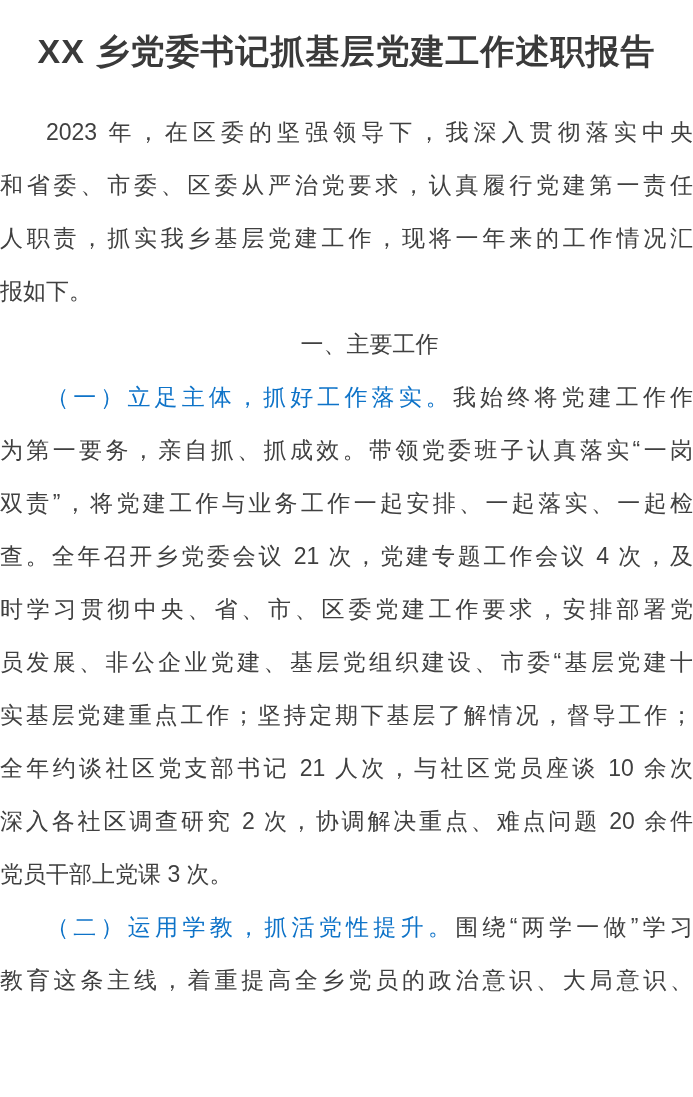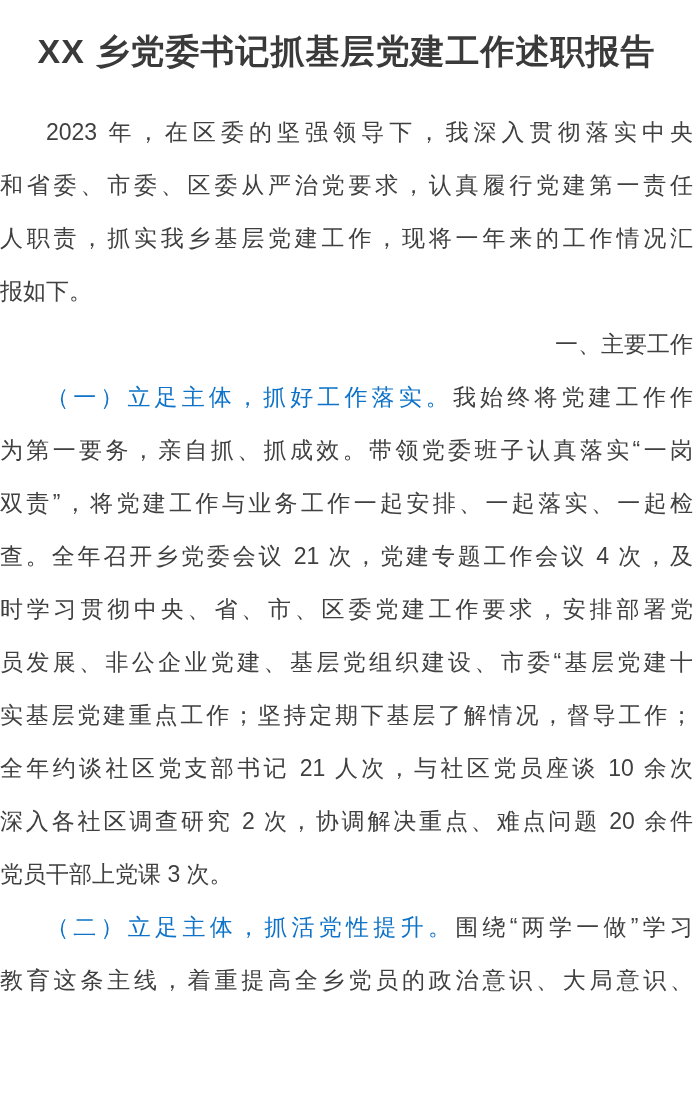--- a/index.html
+++ b/index.html
@@ -30,21 +30,21 @@
   .report-body{width:693px;}
   .line{
     font-size:23px;line-height:53px;color:var(--text);
     text-align:justify;text-justify:inter-character;
     overflow:hidden;white-space:nowrap;
   }
   .line.stretch{text-align-last:justify;}
   .line.indent{text-indent:2em;}
   .line.heading{
     color:var(--red);font-weight:bold;
-    text-align:right;text-align-last:auto;
+    text-align:center;text-align-last:auto;
   }
   .seg-lead{color:var(--blue);font-weight:normal;}
   .seg-body{color:var(--text);font-weight:normal;margin-top:36px;}
 </style>
 </head>
 <body>
 
 <main class="page">
   <h1 class="report-title">XX 乡党委书记抓基层党建工作述职报告</h1>
   <section class="report-body">
@@ -56,16 +56,16 @@
       <div class="line indent stretch"><span class="seg-lead">（一）立足主体，抓好工作落实。</span><span class="seg-body">我始终将党建工作作</span></div>
       <div class="line stretch"><span class="seg-body">为第一要务，亲自抓、抓成效。带领党委班子认真落实“一岗</span></div>
       <div class="line stretch"><span class="seg-body">双责”，将党建工作与业务工作一起安排、一起落实、一起检</span></div>
       <div class="line stretch"><span class="seg-body">查。全年召开乡党委会议 21 次，党建专题工作会议 4 次，及</span></div>
       <div class="line stretch"><span class="seg-body">时学习贯彻中央、省、市、区委党建工作要求，安排部署党</span></div>
       <div class="line stretch"><span class="seg-body">员发展、非公企业党建、基层党组织建设、市委“基层党建十</span></div>
       <div class="line stretch"><span class="seg-body">实基层党建重点工作；坚持定期下基层了解情况，督导工作；</span></div>
       <div class="line stretch"><span class="seg-body">全年约谈社区党支部书记 21 人次，与社区党员座谈 10 余次</span></div>
       <div class="line stretch"><span class="seg-body">深入各社区调查研究 2 次，协调解决重点、难点问题 20 余件</span></div>
       <div class="line"><span class="seg-body">党员干部上党课 3 次。</span></div>
-      <div class="line indent stretch"><span class="seg-lead">（二）立足主体，抓活党性提升。</span><span class="seg-body">围绕“两学一做”学习</span></div>
+      <div class="line indent stretch"><span class="seg-lead">（二）运用学教，抓活党性提升。</span><span class="seg-body">围绕“两学一做”学习</span></div>
       <div class="line stretch"><span class="seg-body">教育这条主线，着重提高全乡党员的政治意识、大局意识、</span></div>
     </section>
 </main>
 
 </body></html>

